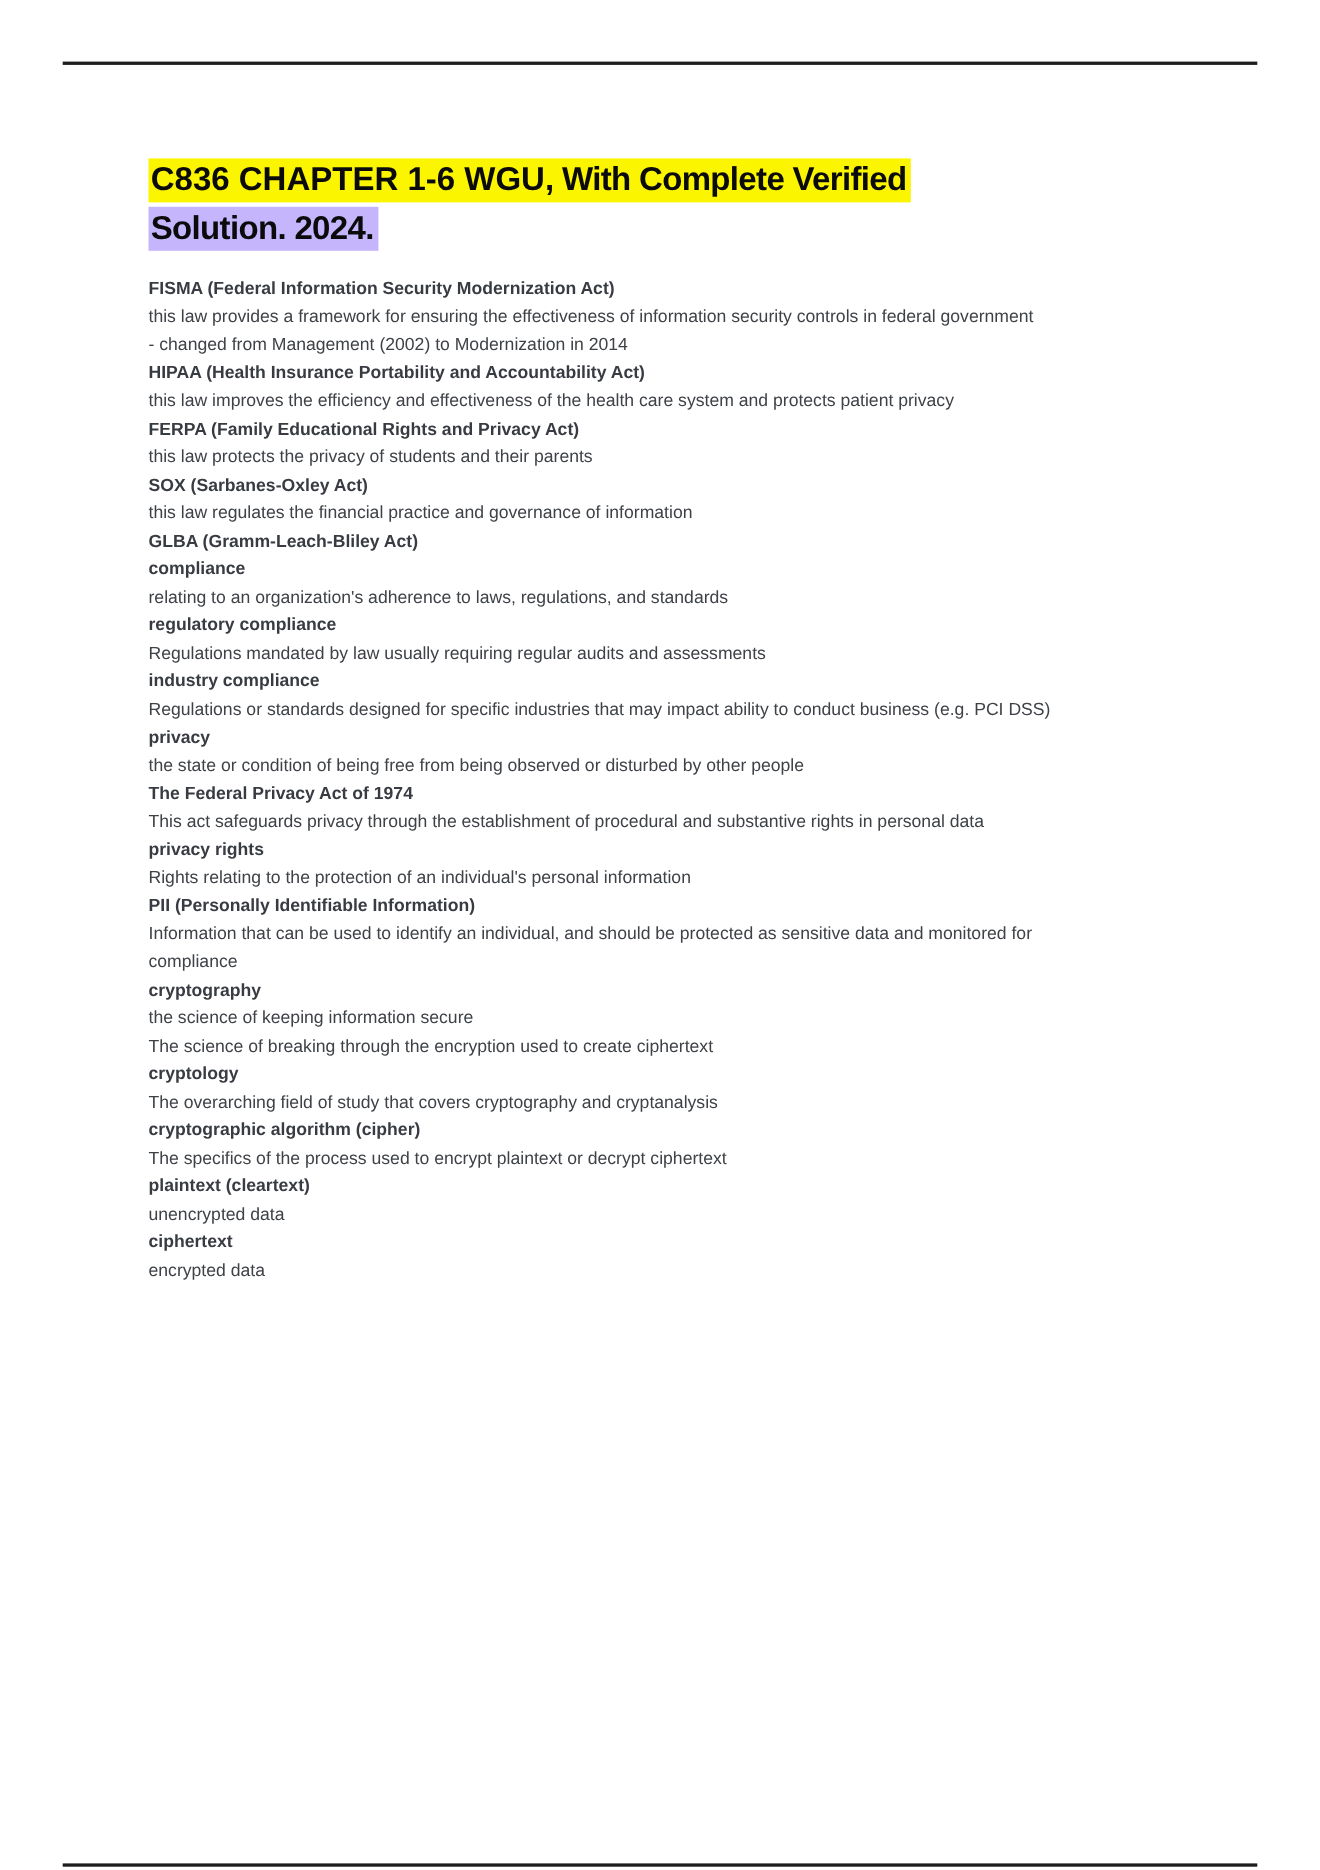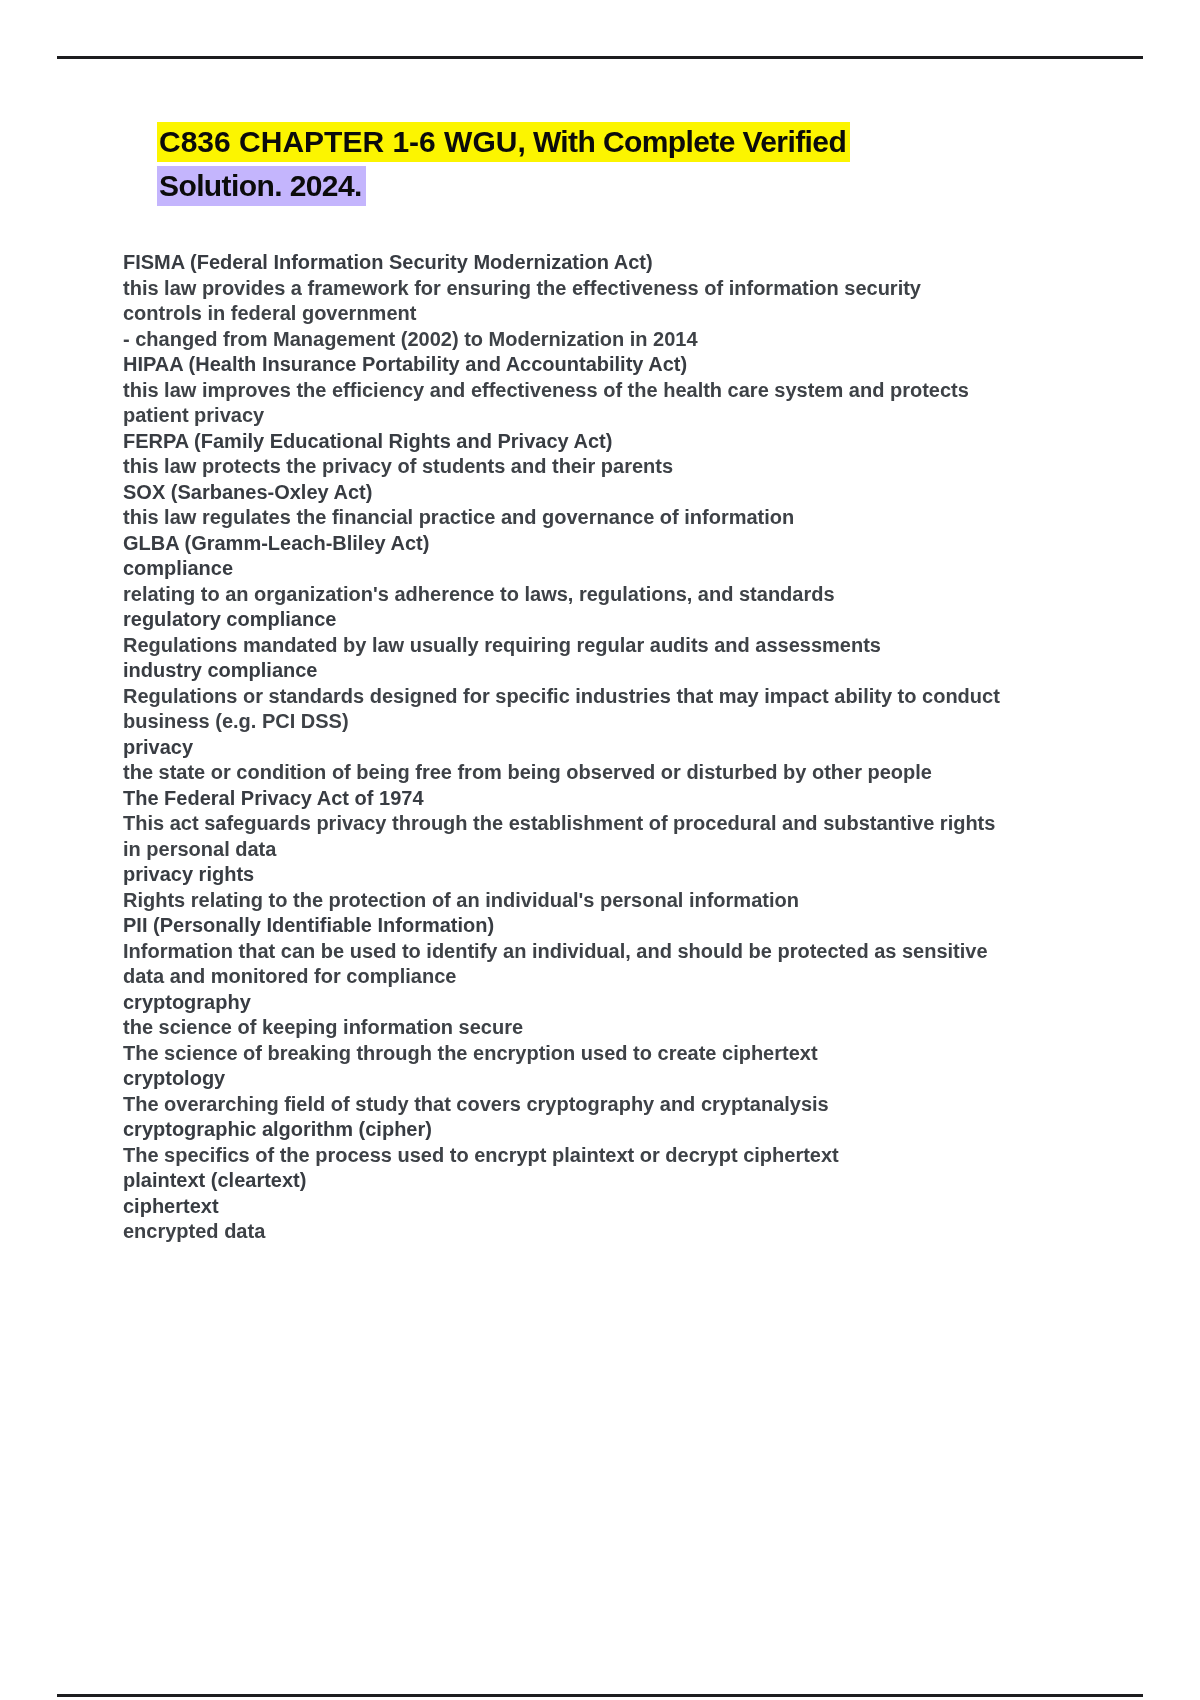--- a/index.html
+++ b/index.html
@@ -21,53 +21,52 @@
     width: 1086px;
     height: 3px;
     background: #1d1d1f;
   }
   .rule-top { top: 56px; }
   .rule-bottom { top: 1694px; }
 
   .title-block {
     position: absolute;
     left: 135px;
-    top: 120px;
+    top: 142px;
     width: 820px;
-    margin-left: 22px;
   }
   .title-line {
     font-size: 30px;
     font-weight: bold;
     line-height: 44px;
     color: #0b0b0b;
     white-space: nowrap;
   }
   .hl {
     padding: 3px 4px 4px 2px;
   }
   .t2 {
     letter-spacing: -0.6px;
   }
 
   .glossary {
     position: absolute;
-    left: 123px;
+    left: 135px;
     top: 250px;
     width: 880px;
-    font-size: 20px;
+    font-size: 16px;
     line-height: 25.5px;
     color: #3e4247;
   }
   .term {
     font-weight: bold;
     color: #383c42;
   }
   .def {
-    font-weight: bold;
+    font-weight: normal;
   }
 </style>
 </head>
 <body>
 
 <div class="page">
 
   <div class="rule rule-top" style="background: rgb(29, 29, 31);"></div>
 
   <header class="title-block">
@@ -105,19 +104,20 @@
       <div class="term">PII (Personally Identifiable Information)</div>
       <div class="def">Information that can be used to identify an individual, and should be protected as sensitive data and monitored for compliance</div>
       <div class="term">cryptography</div>
       <div class="def">the science of keeping information secure</div>
       <div class="def">The science of breaking through the encryption used to create ciphertext</div>
       <div class="term">cryptology</div>
       <div class="def">The overarching field of study that covers cryptography and cryptanalysis</div>
       <div class="term">cryptographic algorithm (cipher)</div>
       <div class="def">The specifics of the process used to encrypt plaintext or decrypt ciphertext</div>
       <div class="term">plaintext (cleartext)</div>
+      <div class="def">unencrypted data</div>
       <div class="term">ciphertext</div>
       <div class="def">encrypted data</div>
     </main>
 
   <div class="rule rule-bottom" style="background: rgb(29, 29, 31);"></div>
 
 </div>
 
 </body></html>

